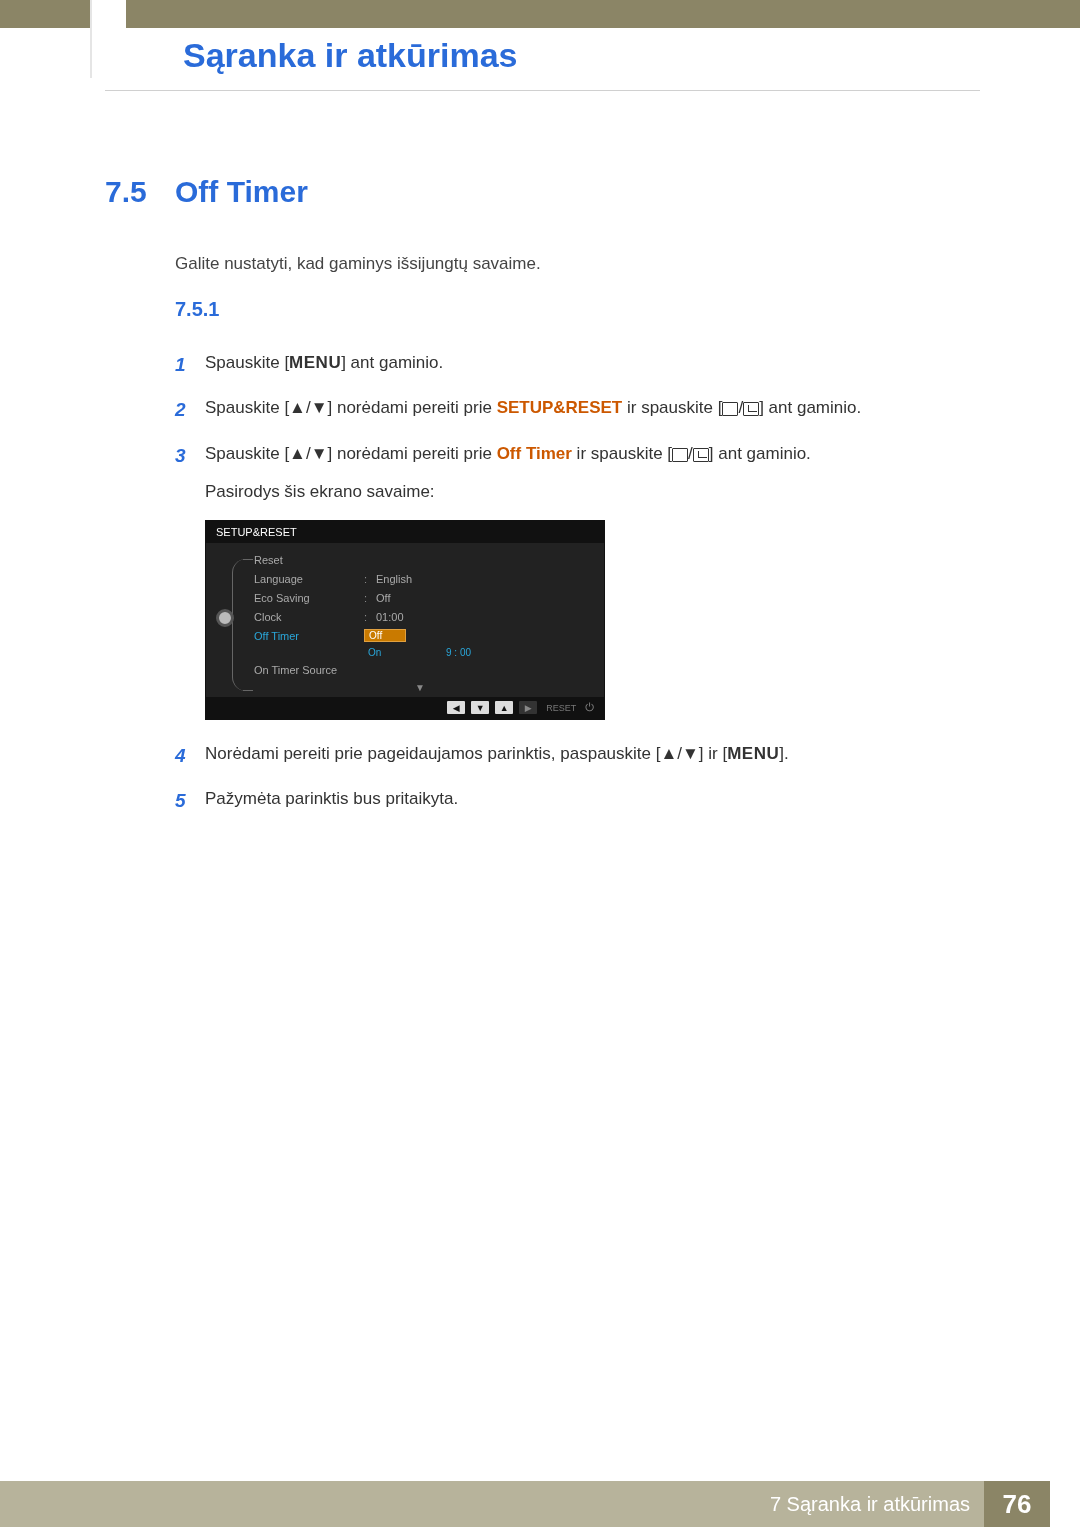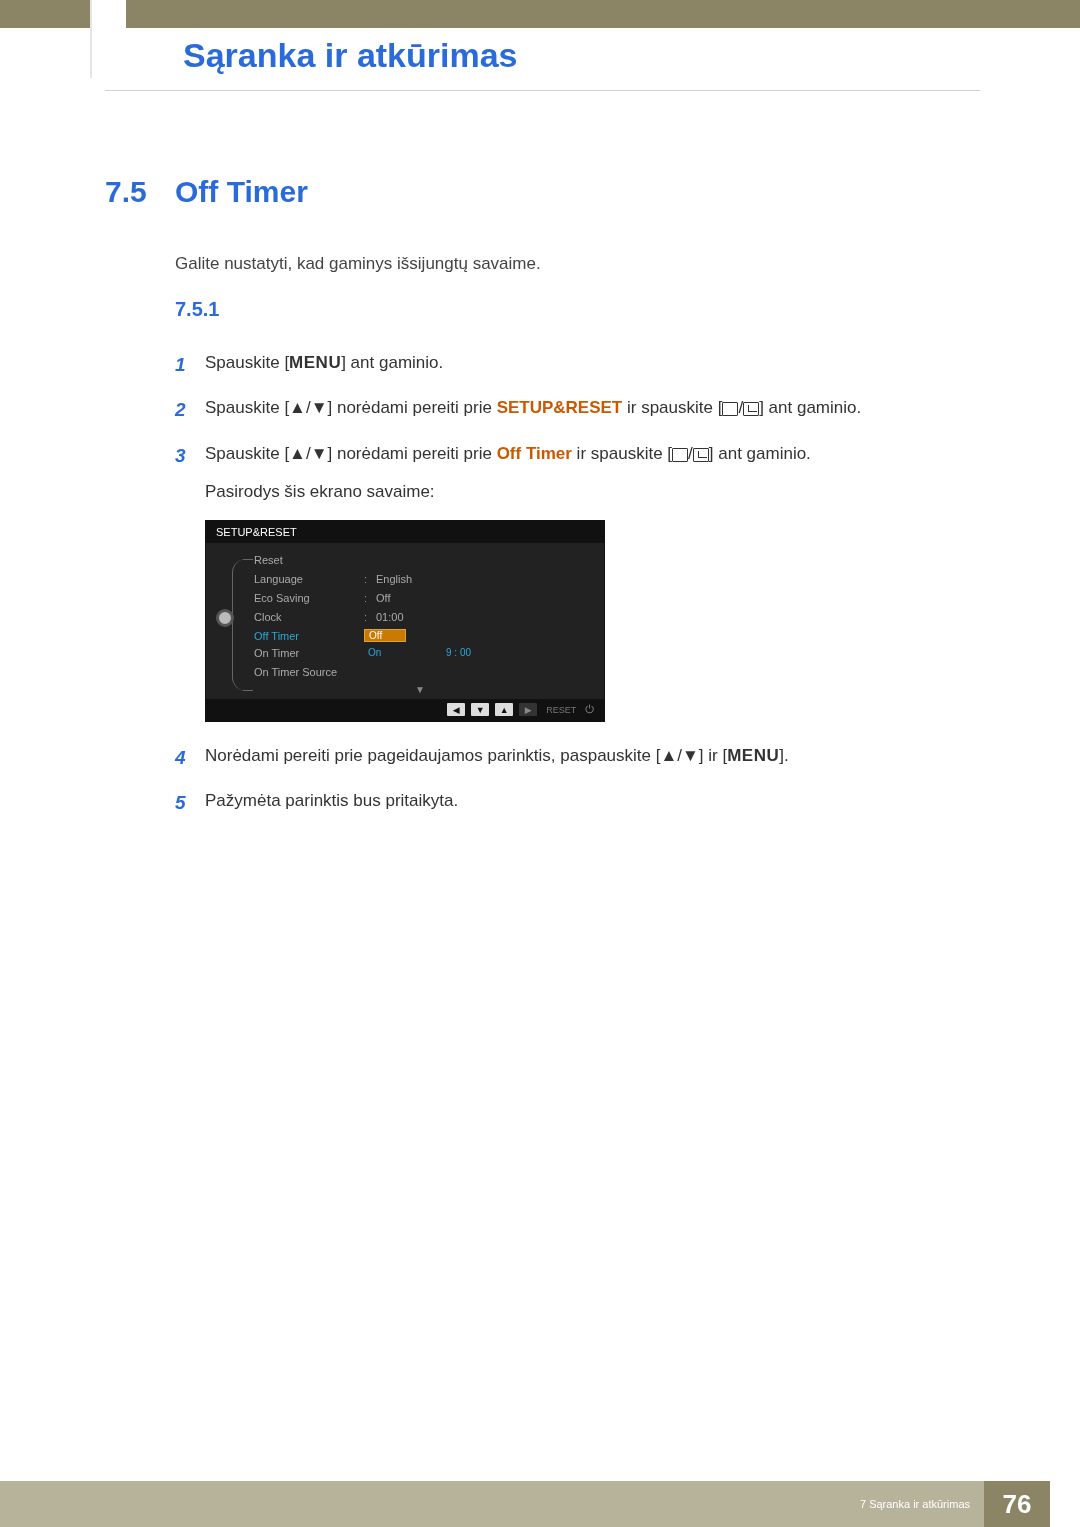--- a/index.html
+++ b/index.html
@@ -119,21 +119,21 @@
     border-radius: 1px;
   }
   .osd-btn.dark { background: #333; color: #888; }
   .osd-auto { color: #777; font-size: 9px; margin: 0 3px; }
   .osd-power { color: #888; font-size: 11px; }
   .footer {
     position: absolute; bottom: 0; left: 0; right: 0; height: 46px;
     display: flex; justify-content: flex-end; align-items: stretch;
   }
   .footer-text {
-    background: #b7b39b; color: #fff; font-size: 11px;
+    background: #b7b39b; color: #fff; font-size: 20px;
     display: flex; align-items: center; padding: 0 14px;
     flex: 1; justify-content: flex-end;
   }
   .footer-lead { background:#b7b39b; width:105px; }
   .footer-page {
     background: #8b8566; color: #fff; font-size: 26px; font-weight: bold;
     width: 66px; display:flex; align-items:center; justify-content:center;
   }
   .footer-pad { width: 30px; background:#fff;}
 </style>
@@ -215,23 +215,20 @@
             </div>
           <div class="osd-submenu">
             <div class="osd-sub-row">
                 <div class="osd-sub-off">Off</div>
               </div>
             <div class="osd-sub-row">
                 <div class="osd-sub-on">On</div>
                 <div class="osd-sub-time">9 : 00</div>
               </div>
           </div>
-          <div class="osd-row" style="margin-top:-17px">
-              <div class="osd-label">On Timer</div>
-            </div>
           <div class="osd-row">
               <div class="osd-label">On Timer Source</div>
             </div>
           <div class="osd-arrow-down">▼</div>
         </div>
       </div>
       <div class="osd-footer">
         <div class="osd-btn">◀</div>
         <div class="osd-btn">▼</div>
         <div class="osd-btn">▲</div>

